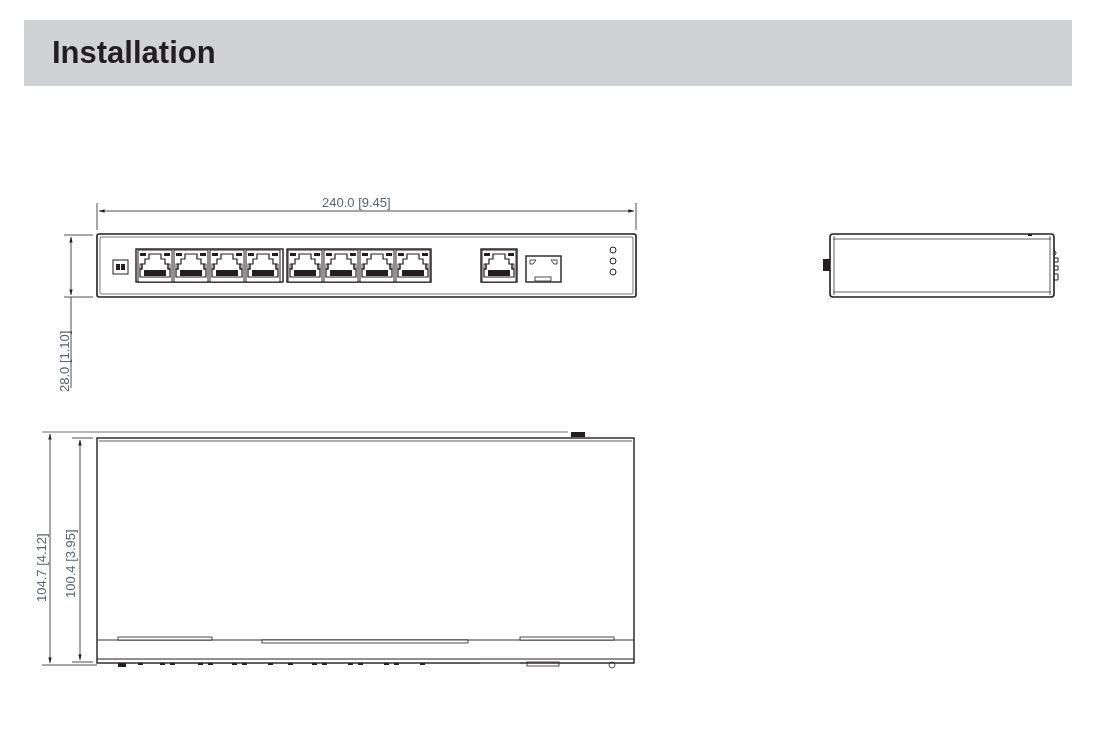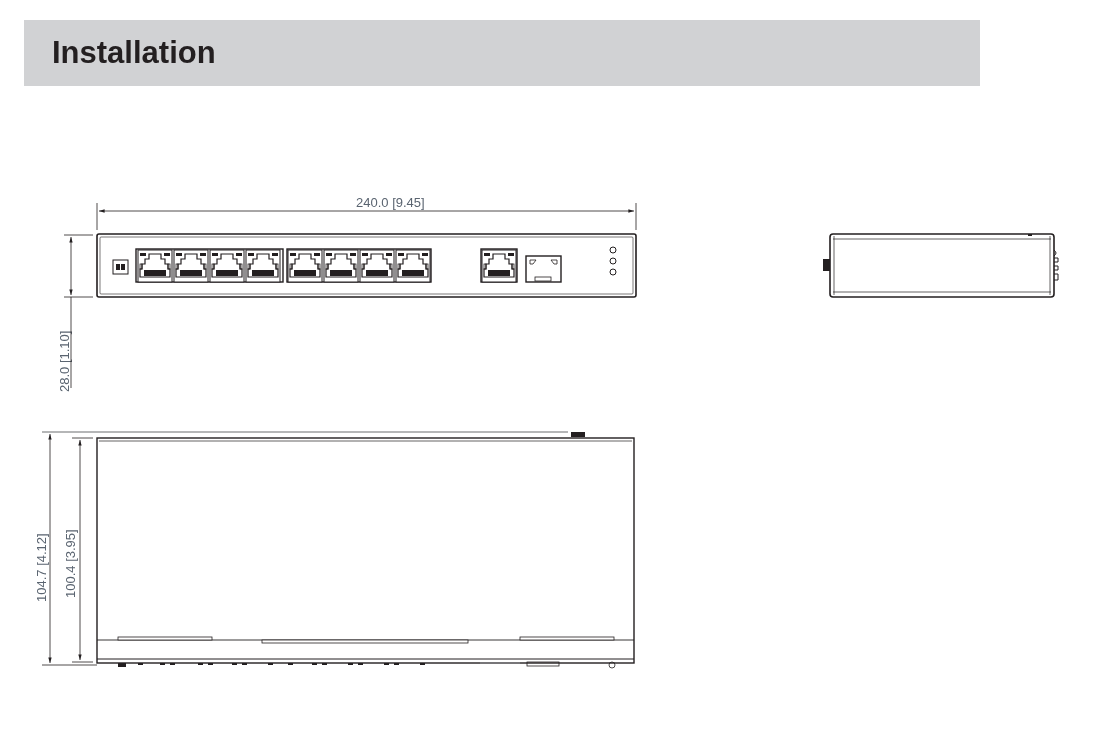--- a/index.html
+++ b/index.html
@@ -1,18 +1,18 @@
 <!DOCTYPE html>
 <html><head>
 <meta charset="utf-8">
 <style>
   html, body { margin: 0; padding: 0; background: #ffffff; }
   body { width: 1100px; height: 738px; position: relative; overflow: hidden; font-family: "DejaVu Sans", sans-serif; }
   .header-bar {
-    position: absolute; left: 24px; top: 20px; width: 956px; height: 66px;
+    position: absolute; left: 24px; top: 20px; width: 1048px; height: 66px;
     background: #d1d2d4;
   }
   .header-title {
     position: absolute; left: 28px; top: 15px;
     font-family: "Liberation Sans", sans-serif; font-weight: bold;
     font-size: 31px; color: #231f20; letter-spacing: 0px;
   }
   .dim-label {
     position: absolute; font-family: "Liberation Sans", sans-serif;
     font-size: 13px; color: #5a6470; white-space: nowrap;
@@ -20,21 +20,21 @@
   }
   svg { position: absolute; left: 0; top: 0; }
 </style>
 </head>
 <body>
 
 <div class="header-bar">
   <div class="header-title">Installation</div>
 </div>
 
-<div class="dim-label" style="left:322px; top:195px;margin-left:34px;">240.0  [9.45]</div>
+<div class="dim-label" style="left:322px; top:195px;">240.0  [9.45]</div>
 <div class="dim-label" style="left:57px; top:392px; transform: rotate(-90deg);">28.0  [1.10]</div>
 <div class="dim-label" style="left:34px; top:602px; transform: rotate(-90deg);">104.7  [4.12]</div>
 <div class="dim-label" style="left:63px; top:598px; transform: rotate(-90deg);">100.4  [3.95]</div>
 
 <svg width="1100" height="738" viewBox="0 0 1100 738">
   <defs>
     <marker id="arr" viewBox="0 0 10 10" refX="10" refY="5" markerWidth="7" markerHeight="7" orient="auto-start-reverse">
       <path d="M0,2 L10,5 L0,8 z" fill="#231f20"></path>
     </marker>
     <g id="rj45">

